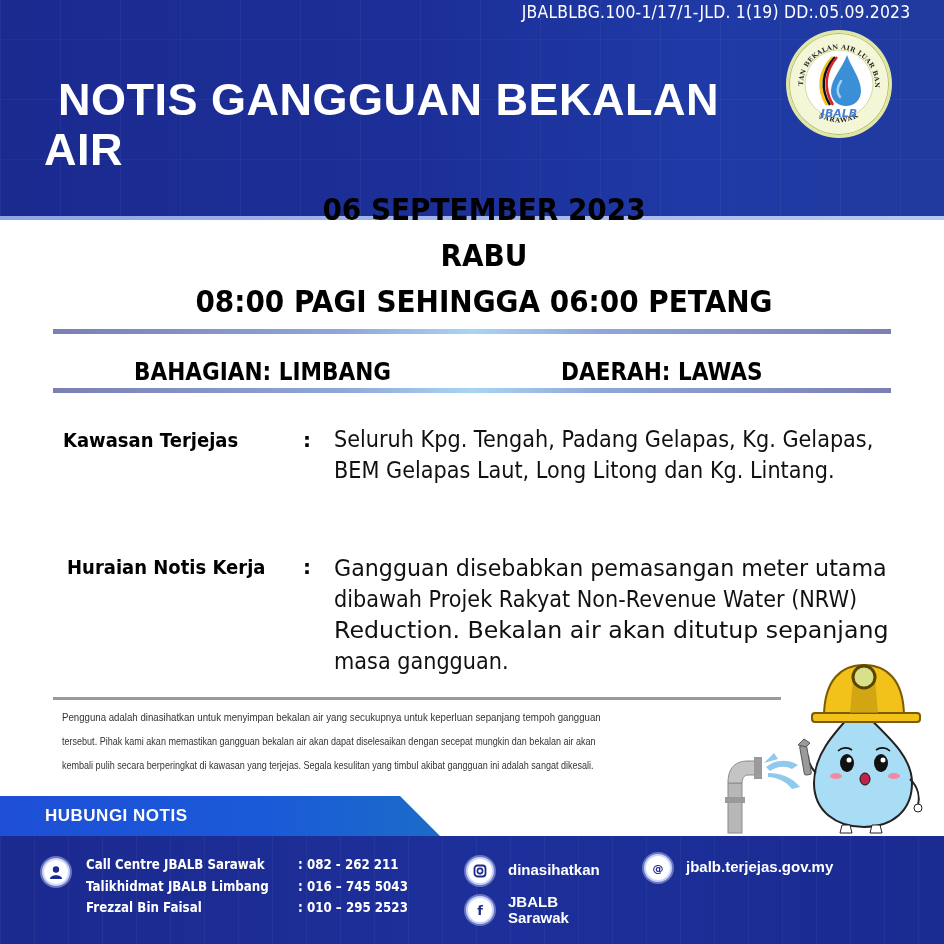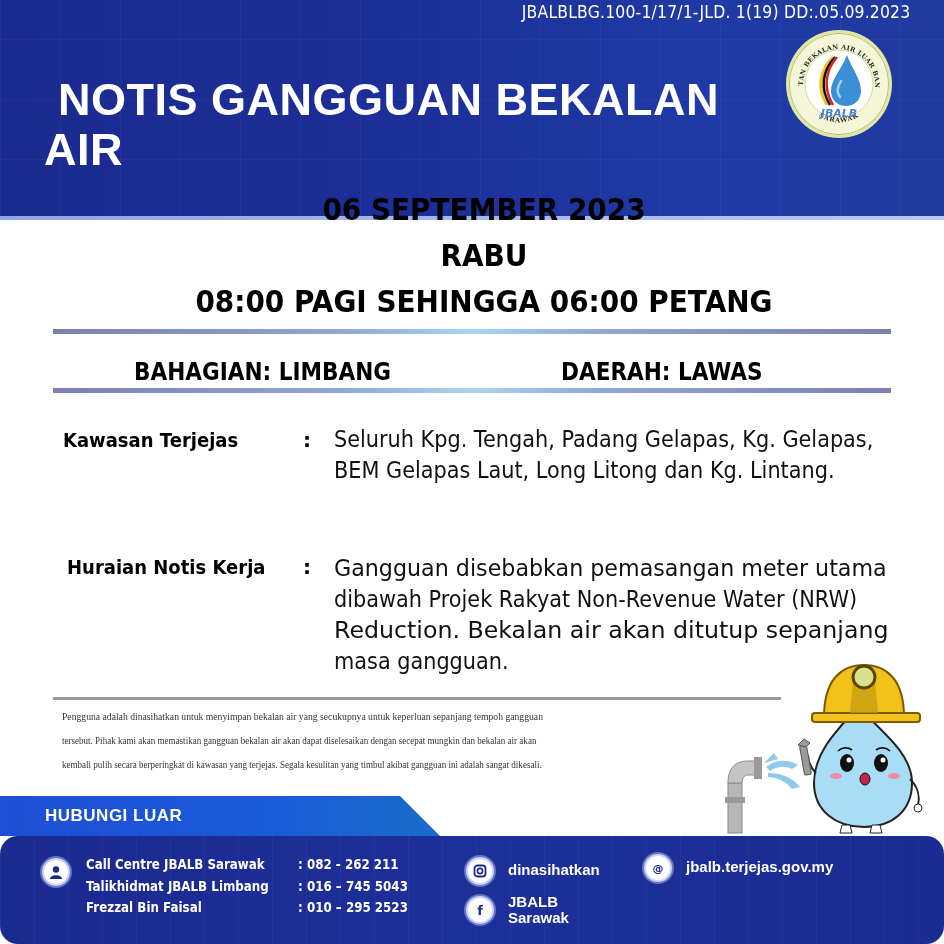--- a/index.html
+++ b/index.html
@@ -76,21 +76,21 @@
   .field-kawasan .colon { top: 4px; }
   .field-huraian { top: 553px; }
   .field-huraian .label { left: 67px; top: 2px; }
   .field-huraian .colon { top: 2px; }
   .field .value span.vl { display: block; white-space: nowrap; transform-origin: left; }
 
   .gray-line { position: absolute; left: 53px; top: 697px; width: 728px; height: 3px; background: #9a9a9a; }
 
   .disclaimer {
     position: absolute; left: 62px; top: 705px; width: 712px;
-    font-family: Liberation Serif, serif; font-size: 10.5px; line-height: 24px; color: #333;
+    font-family: Liberation Sans, sans-serif; font-size: 10.5px; line-height: 24px; color: #333;
     text-align: justify;
   }
   .disclaimer span { display: block; white-space: nowrap; transform-origin: left; }
 
   
   .mascot { position: absolute; left: 712px; top: 655px; width: 232px; height: 180px; }
 
   
   .contact-tab {
     position: absolute; left: 0; top: 796px; width: 440px; height: 40px;
@@ -101,21 +101,20 @@
     position: absolute; left: 45px; top: 806px;
     color: #fff; font-weight: bold; font-size: 17px; letter-spacing: 0.5px;
     font-family: "Liberation Sans", sans-serif;
   }
 
   
   .footer {
     position: absolute; left: 0; top: 836px; width: 944px; height: 108px;
     background: linear-gradient(90deg, #1b2a8f 0%, #1d2f9a 50%, #1a2c92 100%);
     overflow: hidden;
-    border-radius: 18px;
   }
   .footer::before {
     content: ""; position: absolute; inset: 0;
     background-image: repeating-linear-gradient(90deg, rgba(255,255,255,0.04) 0 1px, transparent 1px 34px);
   }
   .circle-icon {
     position: absolute; width: 28px; height: 28px; border-radius: 50%;
     background: #ffffff; border: 2px solid #c9d3ff;
     box-shadow: 0 0 0 2px rgba(255,255,255,0.35);
     display: flex; align-items: center; justify-content: center;
@@ -242,21 +241,21 @@
     <path d="M 104 118 C 98 112 96 106 96 100" stroke="#222" stroke-width="2" fill="none"></path>
     <rect x="90" y="90" width="7" height="30" rx="2" fill="#9a9a9a" stroke="#555" transform="rotate(-10 93 105)"></rect>
     <path d="M 86 90 L 92 84 L 98 88 L 94 92 Z" fill="#9a9a9a" stroke="#555"></path>
 
     <path d="M 198 124 C 206 132 208 142 206 150" stroke="#222" stroke-width="2" fill="none"></path>
     <circle cx="206" cy="153" r="4" fill="#fff" stroke="#222"></circle>
   </svg>
 </div>
 
 <div class="contact-tab"></div>
-<div class="contact-tab-label">HUBUNGI LUAR</div>
+<div class="contact-tab-label">HUBUNGI NOTIS</div>
 
 <div class="footer">
   <div class="circle-icon" style="left:42px; top:22px;">
     <svg width="16" height="16" viewBox="0 0 16 16">
         <circle cx="8" cy="5.5" r="3.2" fill="#1b2a8f"></circle>
         <path d="M 2 15 C 2 10 14 10 14 15 Z" fill="#1b2a8f"></path>
       </svg>
   </div>
 
   <span class="contact-text" style="left:86px; top:20px;">Call Centre JBALB Sarawak</span>

